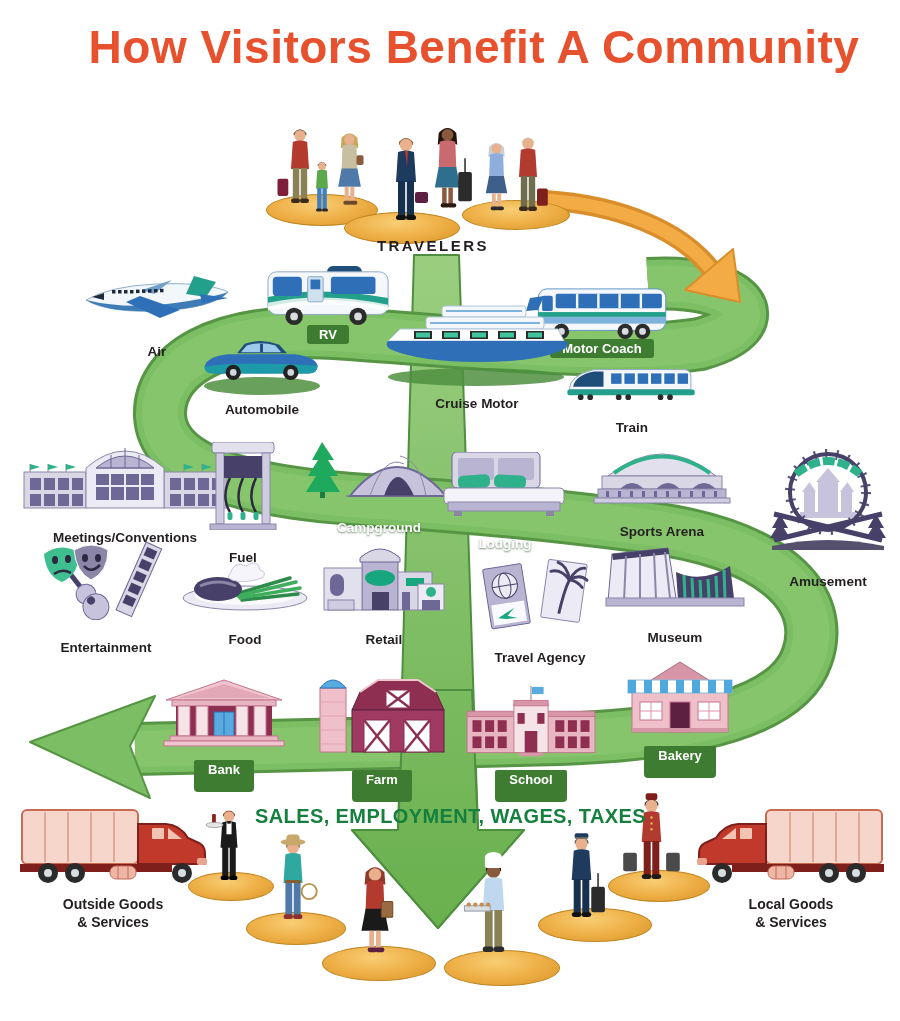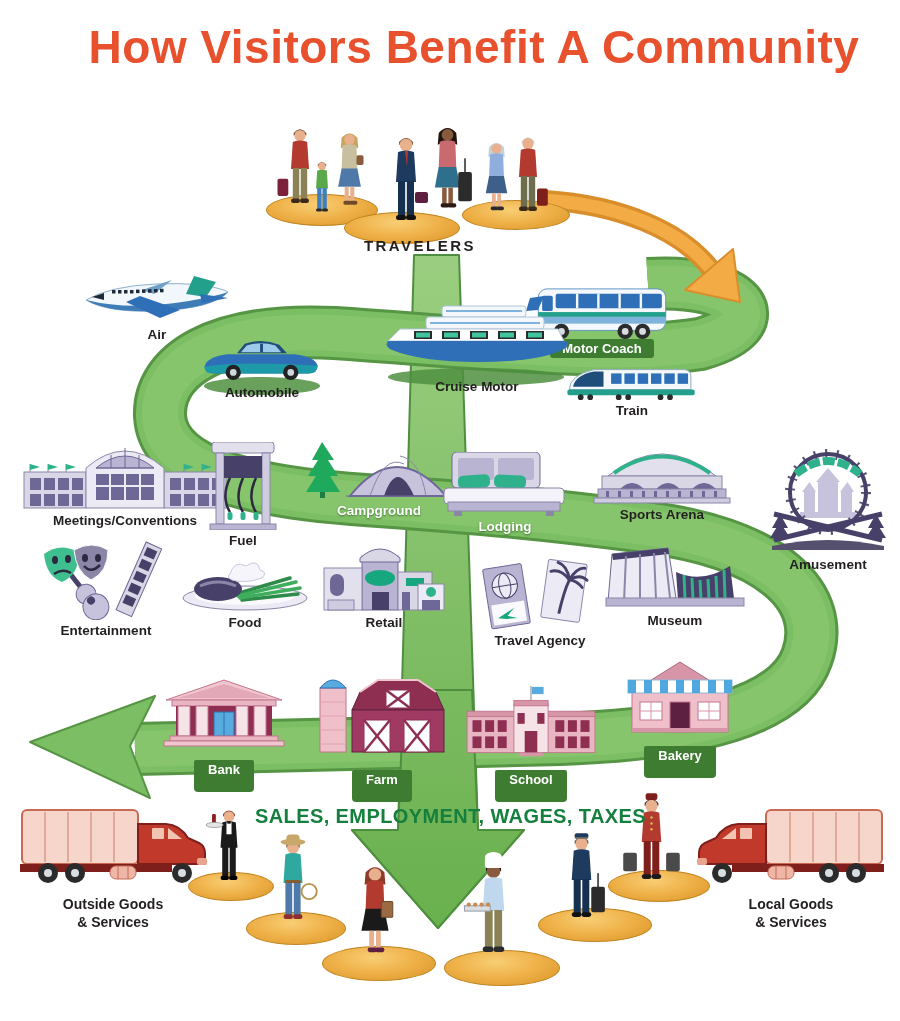--- a/index.html
+++ b/index.html
@@ -2,21 +2,21 @@
 <html><head>
 <meta charset="utf-8">
 <style>
   html,body{margin:0;padding:0;background:#fff;font-family:"Liberation Sans",sans-serif;}
   .canvas{position:relative;width:900px;height:1021px;background:#fff;overflow:hidden;padding-left:48px;}
   .title{position:absolute;left:0;top:20px;width:100%;text-align:center;margin:0;
          font-size:46px;font-weight:700;letter-spacing:.5px;color:#E8512E;white-space:nowrap;}
   svg.bg{position:absolute;left:0;top:0;z-index:0;}
   .node{position:absolute;display:flex;flex-direction:column;align-items:center;z-index:2;}
   .node svg{display:block;}
-  .lbl{font-weight:700;font-size:13.5px;color:#231F20;text-align:center;line-height:1.12;margin-top:3px;white-space:nowrap;}
+  .lbl{font-weight:700;font-size:13.5px;color:#231F20;text-align:center;line-height:1.12;margin-top:20px;white-space:nowrap;}
   .lbl.white{color:#fff;text-shadow:0 1px 2px rgba(25,70,20,.65);}
   .patch{background:#3E7D31;color:#fff;font-weight:700;font-size:13px;text-align:center;
          padding:2px 12px;border-radius:3px;margin-top:-3px;white-space:nowrap;}
   .patch.podium{padding:2px 14px 15px;border-radius:2px 2px 4px 4px;margin-top:12px;}
   .oval{position:absolute;border-radius:50%;z-index:1;border:1px solid #C08420;
         background:radial-gradient(ellipse at 45% 32%,#F8CE74 0%,#EFB149 48%,#D89425 100%);}
   .fig{position:absolute;z-index:2;overflow:visible;}
   .caption{position:absolute;z-index:3;font-weight:700;font-size:20px;color:#15803d;
            letter-spacing:.4px;white-space:nowrap;text-align:center;}
   .travelers-lbl{position:absolute;z-index:3;font-weight:700;font-size:15px;letter-spacing:2.5px;
@@ -142,21 +142,21 @@
       <rect x="31" y="48" width="14" height="30" rx="2" fill="#2B2B2B"></rect>
     </svg>
   <svg class="fig" style="left:480px;top:140px;--skin:#E8B08C;--hair:#C9CFD6;--top:#8FAEDC;--bot:#3E5F8A;--shoe:#2B2B2B" width="33" height="77" viewBox="0 0 40 92">
     <use href="#fig-f"></use>
     </svg>
   <svg class="fig" style="left:510px;top:134px;--skin:#E8B08C;--hair:#DCDCDC;--top:#B23A2E;--bot:#6E6E4E;--shoe:#3A2A1A" width="36" height="84" viewBox="0 0 40 92">
     <use href="#fig-m"></use>
       <rect x="30" y="60" width="12" height="19" rx="2" fill="#7E1F1C"></rect>
     </svg>
 
-  <div class="travelers-lbl" style="left:340px;top:237px;width:160px">TRAVELERS</div>
+  <div class="travelers-lbl" style="left:353px;top:237px;width:160px">TRAVELERS</div>
 
   <div class="node" style="left:82px;top:270px;width:150px">
     <svg width="150" height="54" viewBox="0 0 150 54">
       <path d="M4,30 Q28,16 74,14 Q120,12 142,20 L146,22 Q132,38 76,41 Q26,43 4,30 Z" fill="#F2F7FB" stroke="#8FB0CC"></path>
       <path d="M4,30 Q60,44 140,24 L146,22 Q132,38 76,41 Q26,43 4,30 Z" fill="#3E7CB8"></path>
       <path d="M112,6 L134,12 L124,27 L104,24 Z" fill="#23A08B"></path>
       <path d="M118,24 L146,28 L120,33 Z" fill="#2E6FB7"></path>
       <path d="M60,20 L90,10 L72,24 Z" fill="#6FA0CC"></path>
       <path d="M58,26 L98,40 L78,48 L44,32 Z" fill="#2E6FB7"></path>
       <g fill="#1E2A3A">
@@ -168,20 +168,37 @@
           <rect x="60" y="19.4" width="3.5" height="3.5"></rect>
           <rect x="66" y="19.2" width="3.5" height="3.5"></rect>
           <rect x="72" y="19" width="3.5" height="3.5"></rect>
           <rect x="78" y="18.8" width="3.5" height="3.5"></rect>
         </g>
       <path d="M10,27 L22,23 L22,30 Z" fill="#1E2A3A"></path>
     </svg>
     <div class="lbl">Air</div>
   </div>
 
+  <div class="node" style="left:262px;top:266px;width:132px">
+    <svg width="130" height="62" viewBox="0 0 130 64">
+      <rect x="64" y="0" width="36" height="12" rx="6" fill="#1E4E79"></rect>
+      <rect x="3" y="6" width="124" height="44" rx="9" fill="#F4F8FC" stroke="#8FA8C0"></rect>
+      <path d="M3,32 Q55,20 127,33 L127,42 Q60,28 3,42 Z" fill="#23A08B"></path>
+      <path d="M3,38 Q60,26 127,40 L127,46 Q60,34 3,46 Z" fill="#FFFFFF" opacity="0.8"></path>
+      <rect x="8" y="11" width="30" height="20" rx="4" fill="#2E6FB7"></rect>
+      <rect x="44" y="11" width="16" height="26" rx="2" fill="#CFE0EE" stroke="#8FA8C0"></rect>
+      <rect x="47" y="14" width="10" height="10" fill="#2E6FB7"></rect>
+      <rect x="68" y="11" width="46" height="18" rx="3" fill="#2E6FB7"></rect>
+      <circle cx="30" cy="52" r="9" fill="#2B2B2B"></circle>
+        <circle cx="30" cy="52" r="4" fill="#D8DDE2"></circle>
+      <circle cx="96" cy="52" r="9" fill="#2B2B2B"></circle>
+        <circle cx="96" cy="52" r="4" fill="#D8DDE2"></circle>
+    </svg>
+    <div class="patch">RV</div>
+  </div>
 
   <div class="node" style="left:534px;top:286px;width:136px">
     <svg width="136" height="56" viewBox="0 0 136 58">
       <rect x="2" y="3" width="132" height="43" rx="9" fill="#F4F8FC" stroke="#5E93C4"></rect>
       <rect x="20" y="8" width="110" height="15" rx="2" fill="#2E6FB7"></rect>
       <g fill="#F4F8FC">
           <rect x="41" y="8" width="2.5" height="15"></rect>
           <rect x="63" y="8" width="2.5" height="15"></rect>
           <rect x="85" y="8" width="2.5" height="15"></rect>
           <rect x="107" y="8" width="2.5" height="15"></rect>

